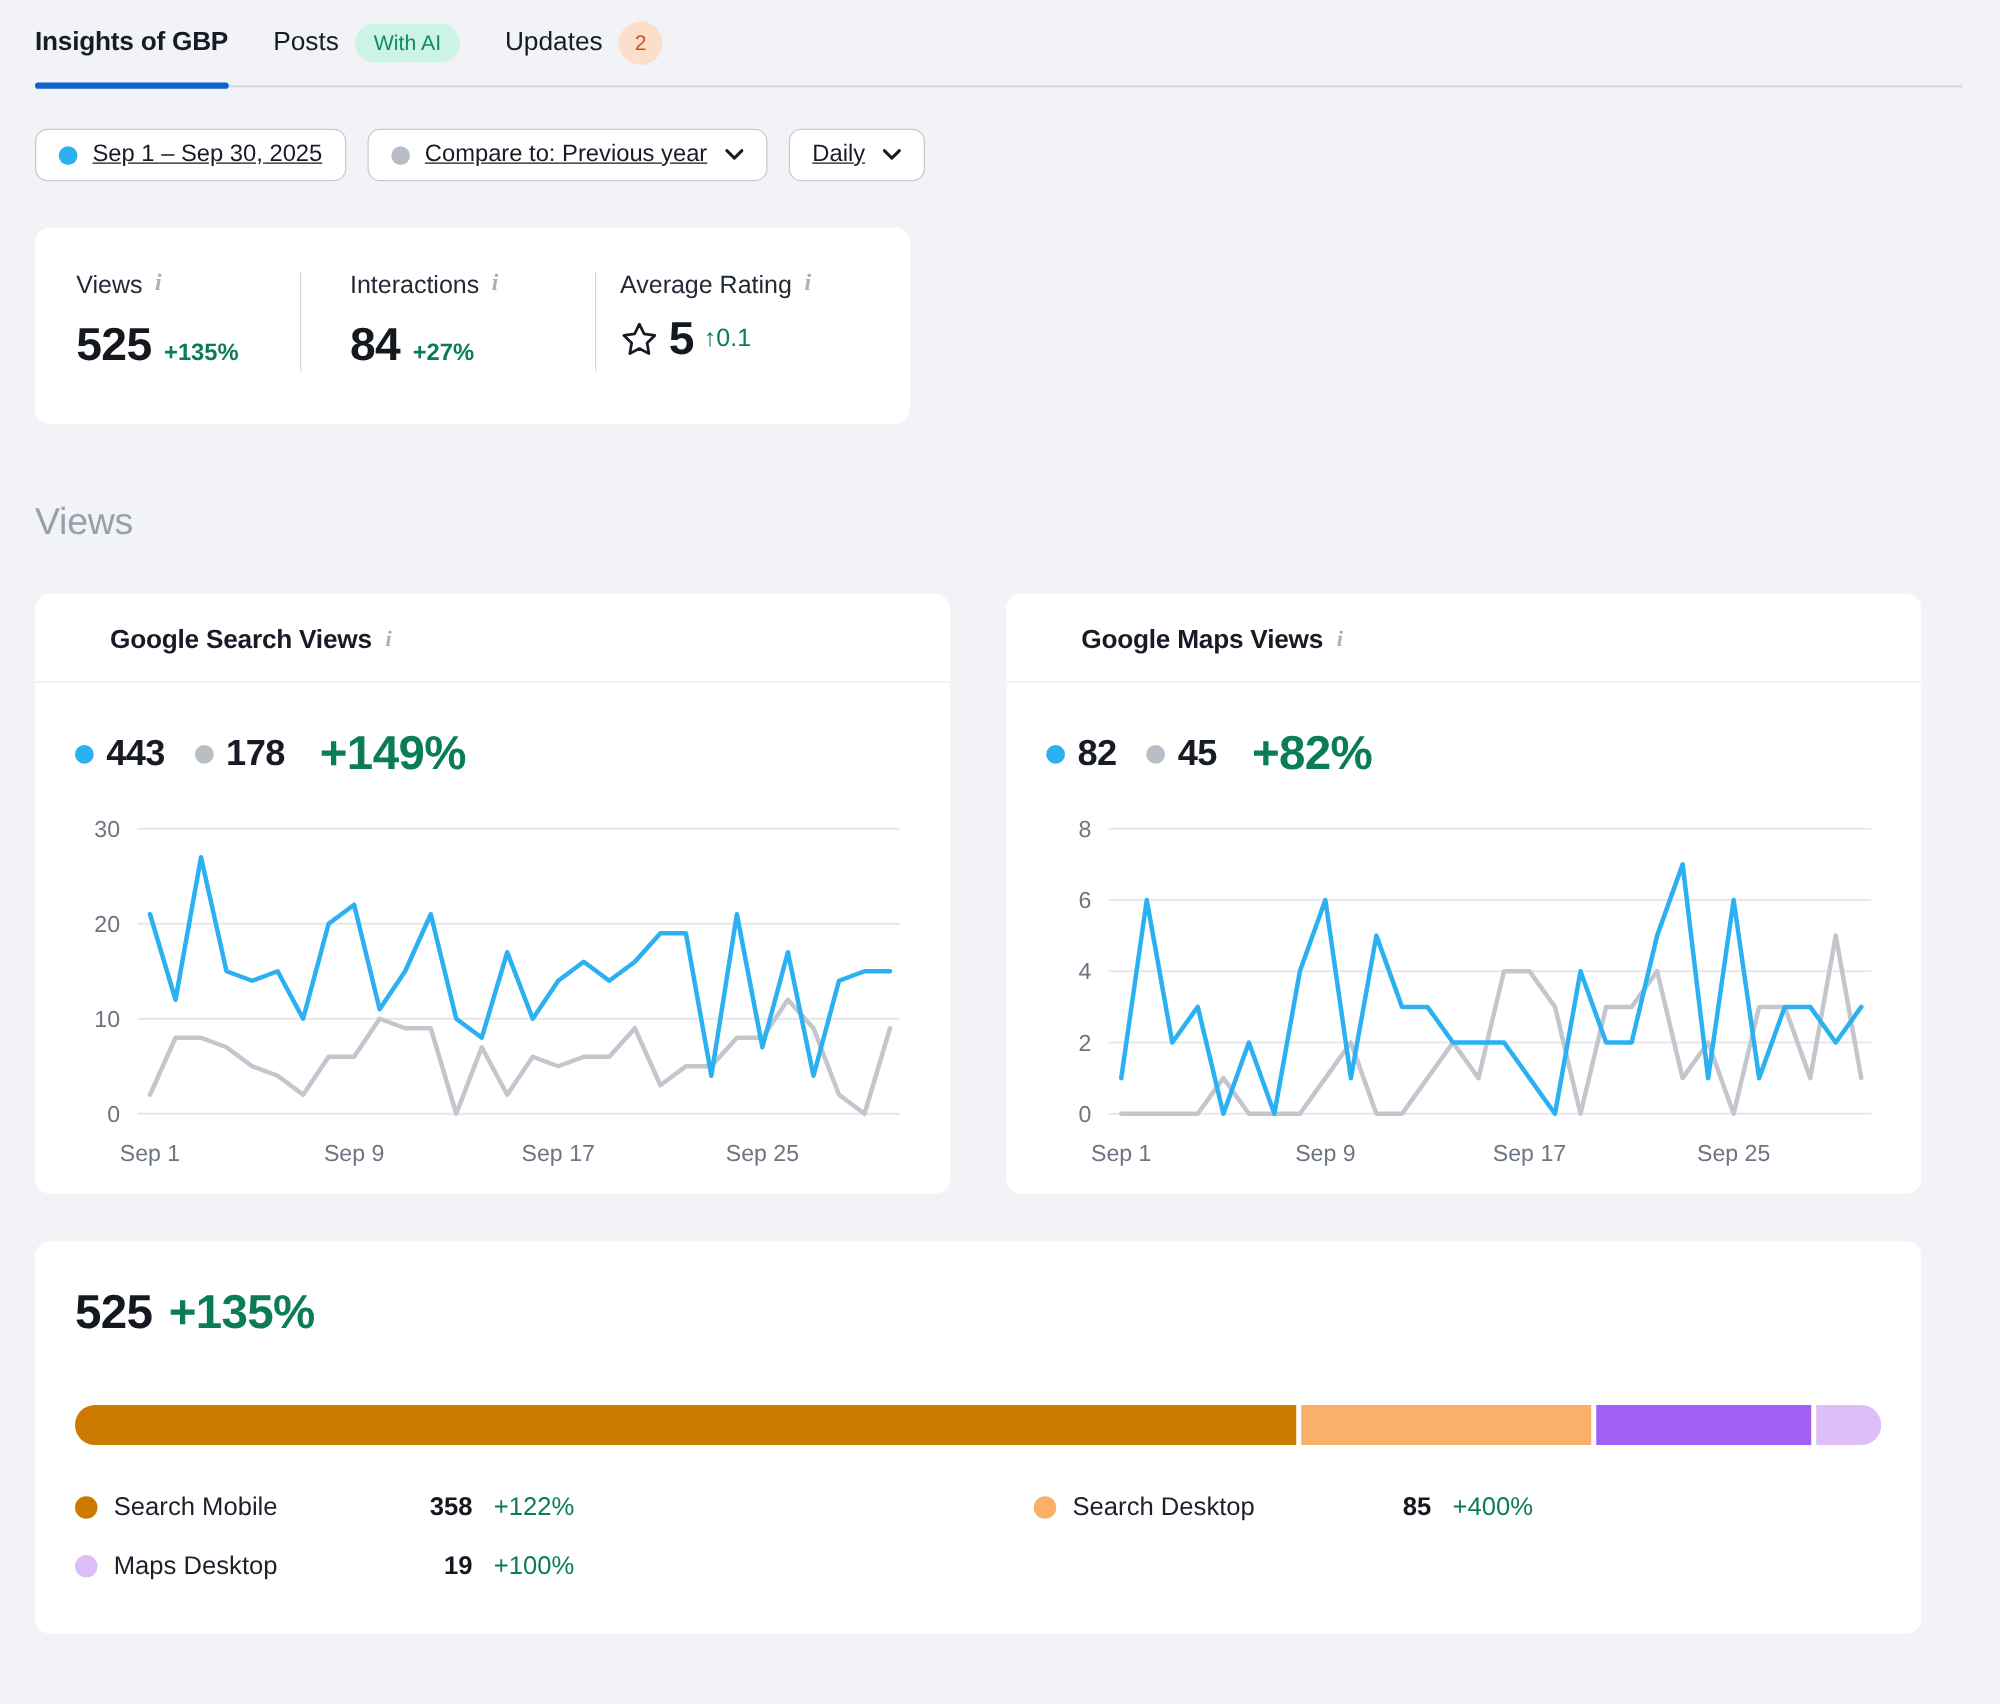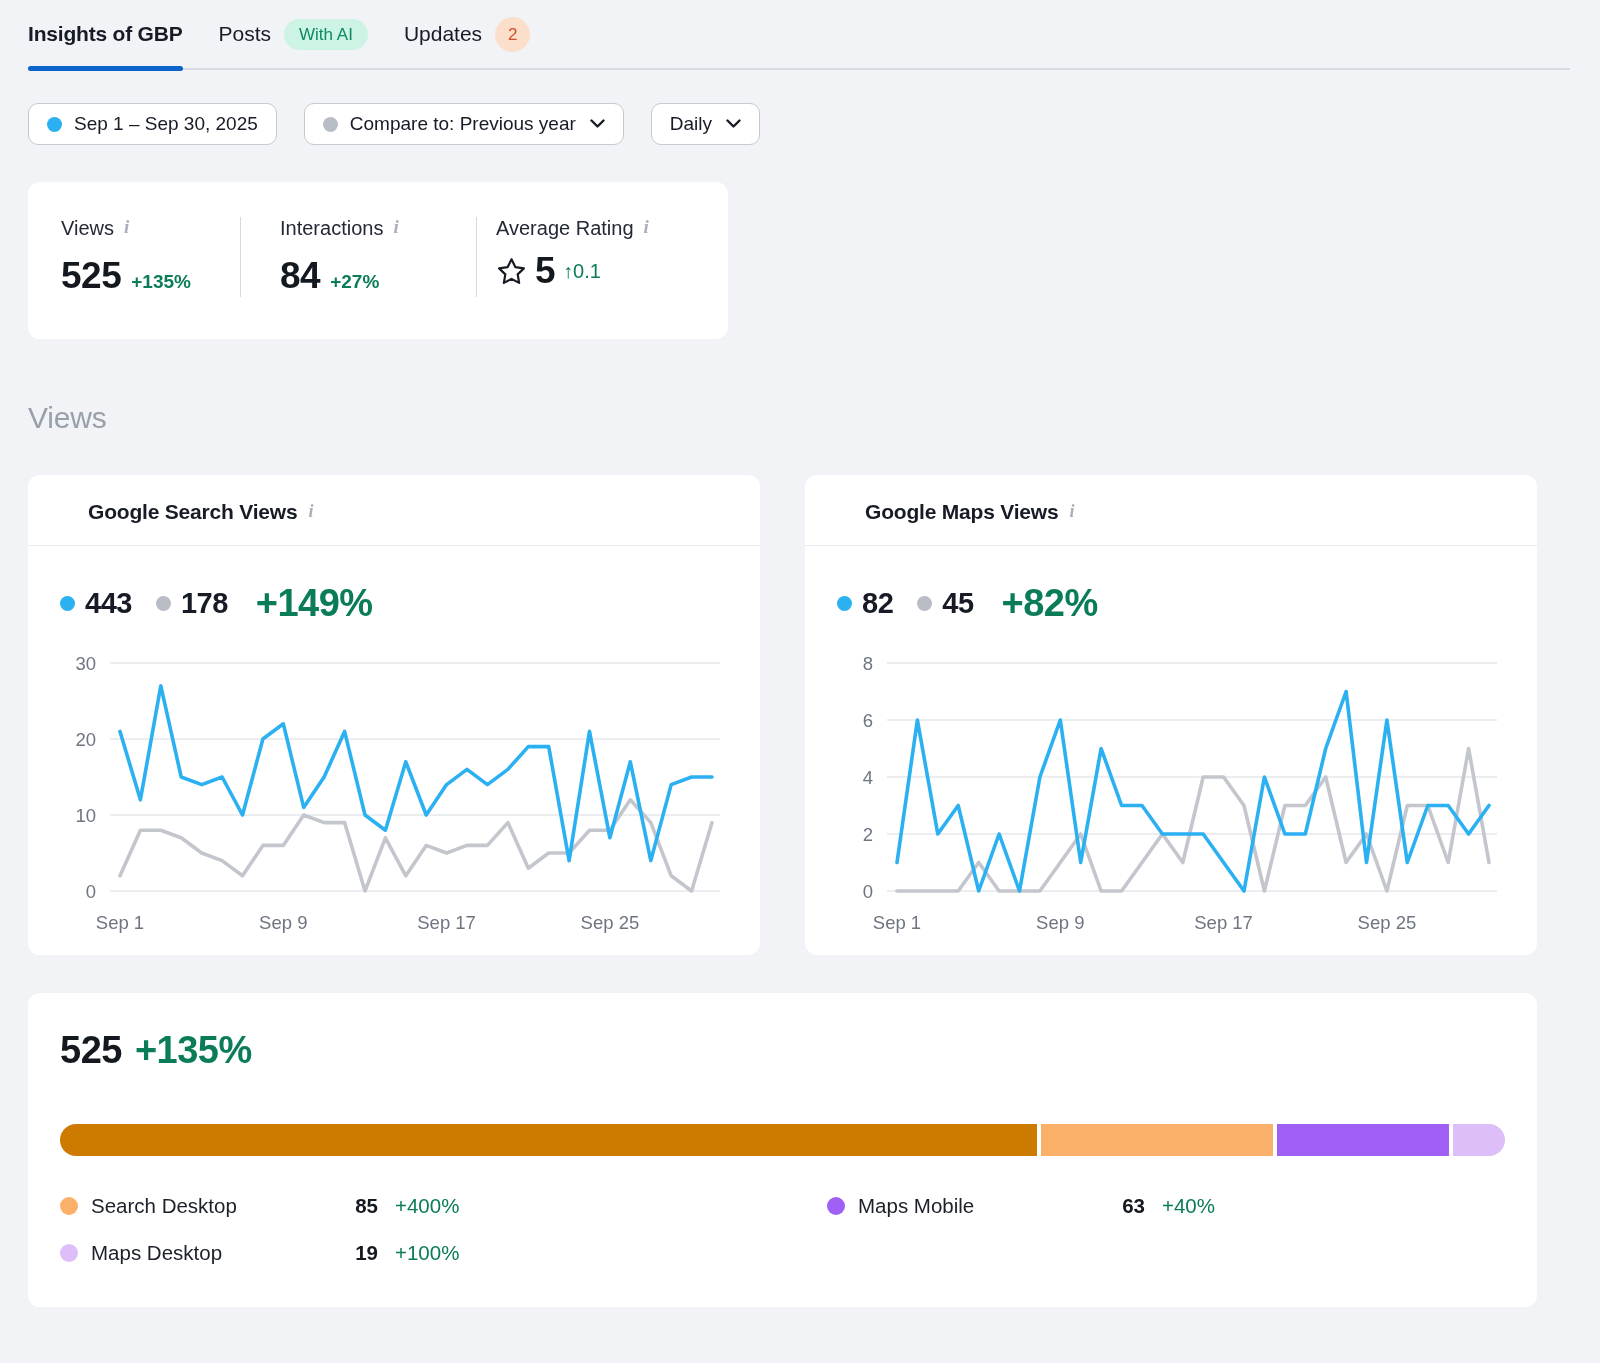--- a/index.html
+++ b/index.html
@@ -44,21 +44,21 @@
     background:var(--ai-bg);color:var(--ai-text);font-size:17px;
     padding:7px 15px;border-radius:999px;line-height:1;
   }
   .pill-count{
     background:var(--count-bg);color:var(--count-text);font-size:17px;
     width:35px;height:35px;border-radius:50%;
     display:flex;align-items:center;justify-content:center;line-height:1;
   }
 
   
-  .filters{margin-top:33px;display:flex;gap:27px;}
+  .filters{margin-top:33px;display:flex;gap:17px;text-decoration:underline;}
   .filter-btn{
     display:inline-flex;align-items:center;gap:12px;height:42px;padding:0 18px;
     background:#fff;border:1px solid #c6c9d2;border-radius:10px;
     font-size:19px;color:var(--text-dark);font-family:inherit;cursor:pointer;
   }
   .dot{width:15px;height:15px;border-radius:50%;flex:0 0 auto;}
   .dot-blue{background:var(--accent-blue);}
   .dot-gray{background:#b9bdc6;}
   .chev{flex:0 0 auto;margin-left:2px;}
 
@@ -291,30 +291,30 @@
         <span class="dist-total-change">+135%</span>
       </div>
       <div class="dist-bar" id="dist-bar">
           <div class="dist-seg" style="flex: 358 0 0px; background: rgb(204, 122, 0);"></div>
           <div class="dist-seg" style="flex: 85 0 0px; background: rgb(251, 176, 105);"></div>
           <div class="dist-seg" style="flex: 63 0 0px; background: rgb(160, 95, 245);"></div>
           <div class="dist-seg" style="flex: 19 0 0px; background: rgb(221, 190, 248);"></div>
         </div>
       <div class="dist-legend">
         <div class="dl-item">
+          <span class="dl-dot" style="background: rgb(204, 122, 0);"></span>
+          <span class="dl-label">Search Mobile</span>
+          <span class="dl-value">358</span>
+          <span class="dl-change">+122%</span>
+        </div>
+        <div class="dl-item">
           <span class="dl-dot" style="background: rgb(251, 176, 105);"></span>
           <span class="dl-label">Search Desktop</span>
           <span class="dl-value">85</span>
           <span class="dl-change">+400%</span>
-        </div>
-        <div class="dl-item">
-          <span class="dl-dot" style="background: rgb(160, 95, 245);"></span>
-          <span class="dl-label">Maps Mobile</span>
-          <span class="dl-value">63</span>
-          <span class="dl-change">+40%</span>
         </div>
         <div class="dl-item">
           <span class="dl-dot" style="background: rgb(221, 190, 248);"></span>
           <span class="dl-label">Maps Desktop</span>
           <span class="dl-value">19</span>
           <span class="dl-change">+100%</span>
         </div>
       </div>
     </div>
   </section>

